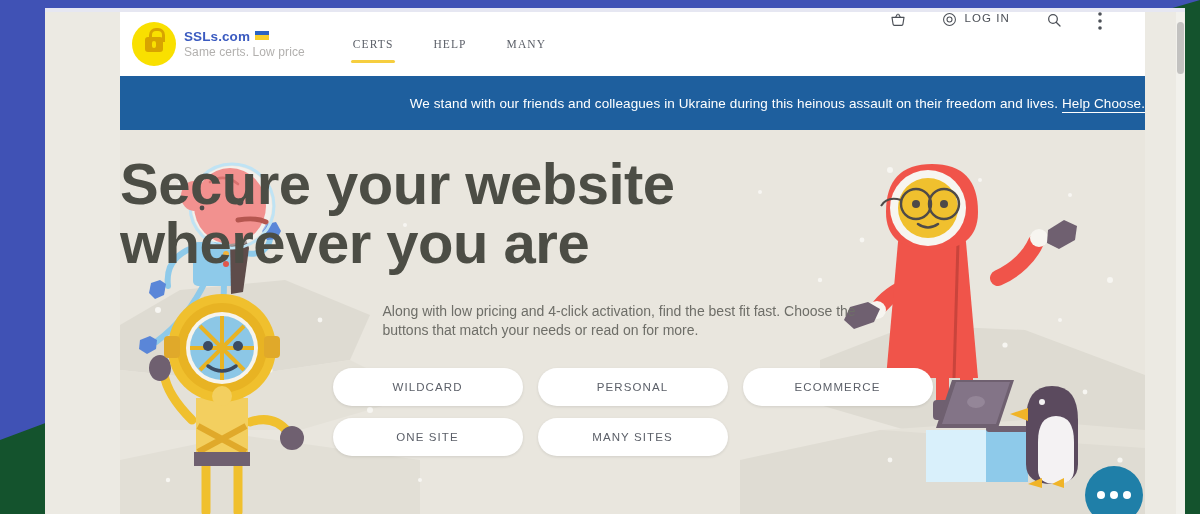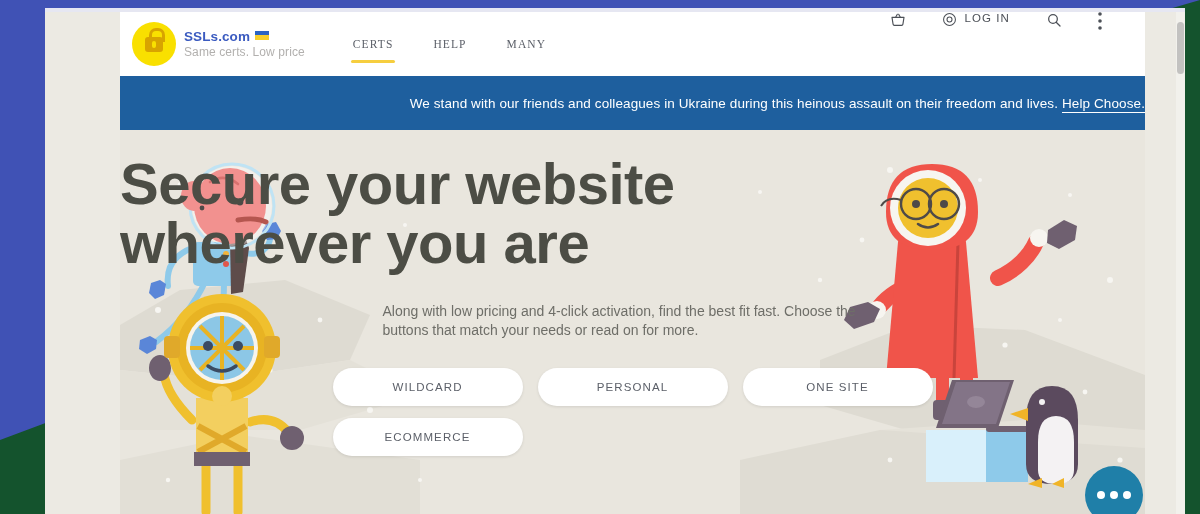--- a/index.html
+++ b/index.html
@@ -513,22 +513,23 @@
         </svg>
 
         <div id="hero-content">
           <h1 id="hero-title">Secure your website
 wherever you are</h1>
           <p id="hero-sub">Along with low pricing and 4-click activation, find the best fit fast. Choose the buttons that match your needs or read on for more.</p>
 
           <div id="hero-buttons">
             <div class="pill">WILDCARD</div>
             <div class="pill">PERSONAL</div>
+            <div class="pill">ECOMMERCE</div>
             <div class="pill">ONE SITE</div>
-            <div class="pill">ECOMMERCE</div>
+            <div class="pill">MANY SITES</div>
           </div>
         </div>
       </div>
     </div>
 
     <div id="chat-widget">
       <span class="chat-dot"></span>
       <span class="chat-dot"></span>
       <span class="chat-dot"></span>
     </div>

